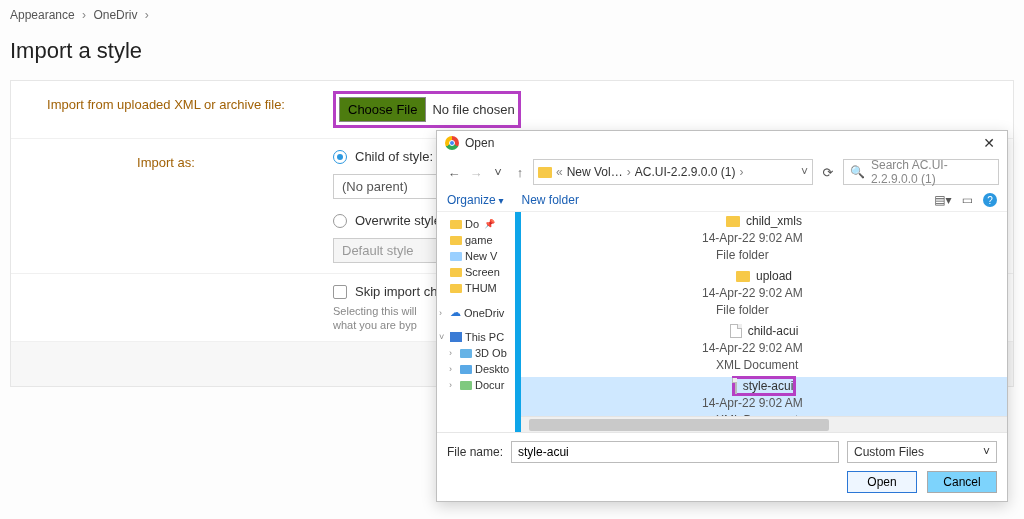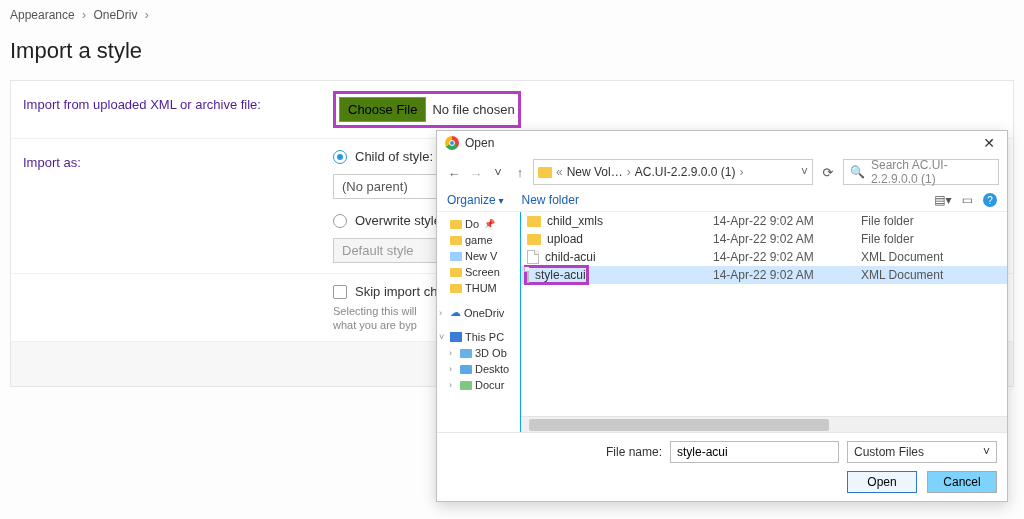--- a/index.html
+++ b/index.html
@@ -29,25 +29,25 @@
   }
   .row {
     display: flex;
     padding: 10px 12px;
     border-bottom: 1px solid #f0f0f0;
     align-items: flex-start;
   }
   .row:last-child { border-bottom: none; }
   .row-label {
     width: 310px;
-    text-align: left;
+    text-align: center;
     padding-right: 24px;
     padding-top: 6px;
     font-size: 13px;
-    color: #4c1d95;
+    color: #a16207;
   }
   .row-content { flex: 1; }
 
   .file-widget {
     display: inline-flex;
     align-items: center;
     border: 3px solid #b53fc4;
     padding: 3px;
   }
   .choose-btn {
@@ -143,59 +143,59 @@
   .newf { color: #1a5fb4; cursor: pointer; }
   .tool-right { display: flex; align-items: center; gap: 10px; color: #555; }
   .tool-right .view-ico, .tool-right .prev-ico { cursor: pointer; }
   .help-ico {
     width: 14px; height: 14px; border-radius: 50%; background: #2b98e0; color: #fff;
     font-size: 10px; display: inline-flex; align-items: center; justify-content: center; cursor: pointer;
   }
 
   .body { flex: 1; display: flex; min-height: 0; }
   .tree {
-    width: 84px; border-right: 1px solid #0ea5e9; padding: 4px 2px;
+    width: 84px; border-right: 6px solid #0ea5e9; padding: 4px 2px;
     font-size: 11px; overflow: hidden;
   }
   .tnode { display: flex; align-items: center; gap: 3px; padding: 2px 0; white-space: nowrap; }
   .tnode .exp { width: 8px; color: #888; font-size: 9px; }
   .tfolder { width: 12px; height: 9px; background: #f7c948; border-radius: 1px; flex-shrink: 0;}
   .tdrive { width: 12px; height: 9px; background: #9ad0ff; border-radius: 1px; flex-shrink: 0;}
   .tcloud { color: #2b77d6; font-size: 11px; }
   .tpc { width: 12px; height: 10px; background: #3a7bd5; flex-shrink: 0;}
 
   .list { flex: 1; display: flex; flex-direction: column; min-width: 0; }
   .cols {
     display: flex; font-size: 11px; color: #555; padding: 4px 6px; border-bottom: 1px solid #eee;
   }
   .c-name { flex: 1; }
   .c-date { width: 124px; }
   .c-type { width: 96px; }
   .c-size { width: 20px; }
   .items { flex: 1; overflow: hidden; }
   .item {
     display: flex; align-items: center; font-size: 12px;
-    padding: 2px 6px; gap: 24px;
+    padding: 2px 6px; gap: 3px; flex-direction: column;
   }
   .item .nm { flex: 1; display: flex; align-items: center; gap: 6px; }
   .item .dt { width: 124px; color: #555; }
   .item .tp { width: 96px; color: #555; }
   .item .sz { width: 20px; }
   .item.selected { background: #cfe8ff; }
   .highlight-box { border: 3px solid #b53fc4; display: inline-block; margin: -3px; }
   .file-ico { width: 12px; height: 14px; border: 1px solid #bbb; background: #fff; position: relative; flex-shrink:0;}
   .file-ico::after { content: ""; position: absolute; right: -1px; top: -1px; width: 4px; height: 4px; background: #eee; border-left: 1px solid #bbb; border-bottom: 1px solid #bbb; }
   .folder-ico { width: 14px; height: 11px; background: #f7c948; border-radius: 1px; flex-shrink:0;}
 
   .hscroll { height: 16px; background: #f0f0f0; border-top: 1px solid #e4e4e4; position: relative; }
   .hscroll .thumb { position: absolute; left: 8px; top: 2px; height: 12px; width: 300px; background: #c9c9c9; border-radius: 2px; }
 
   .footer {
     border-top: 1px solid #e6e6e6; padding: 8px 10px;
-    display: flex; flex-direction: column; gap: 8px; align-items: flex-end;
+    display: flex; flex-direction: column; gap: 8px;
   }
   .fn-row { display: flex; align-items: center; gap: 8px; font-size: 12px; }
   .fn-input {
     flex: 1; border: 1px solid #bbb; height: 22px; padding: 0 6px; font-size: 12px;
   }
   .ft-select {
     width: 150px; border: 1px solid #bbb; height: 22px; padding: 7px 6px; font-size: 12px;
     display: flex; align-items: center; justify-content: space-between; cursor: pointer;
   }
   .btn-row { display: flex; justify-content: flex-end; gap: 10px; }

